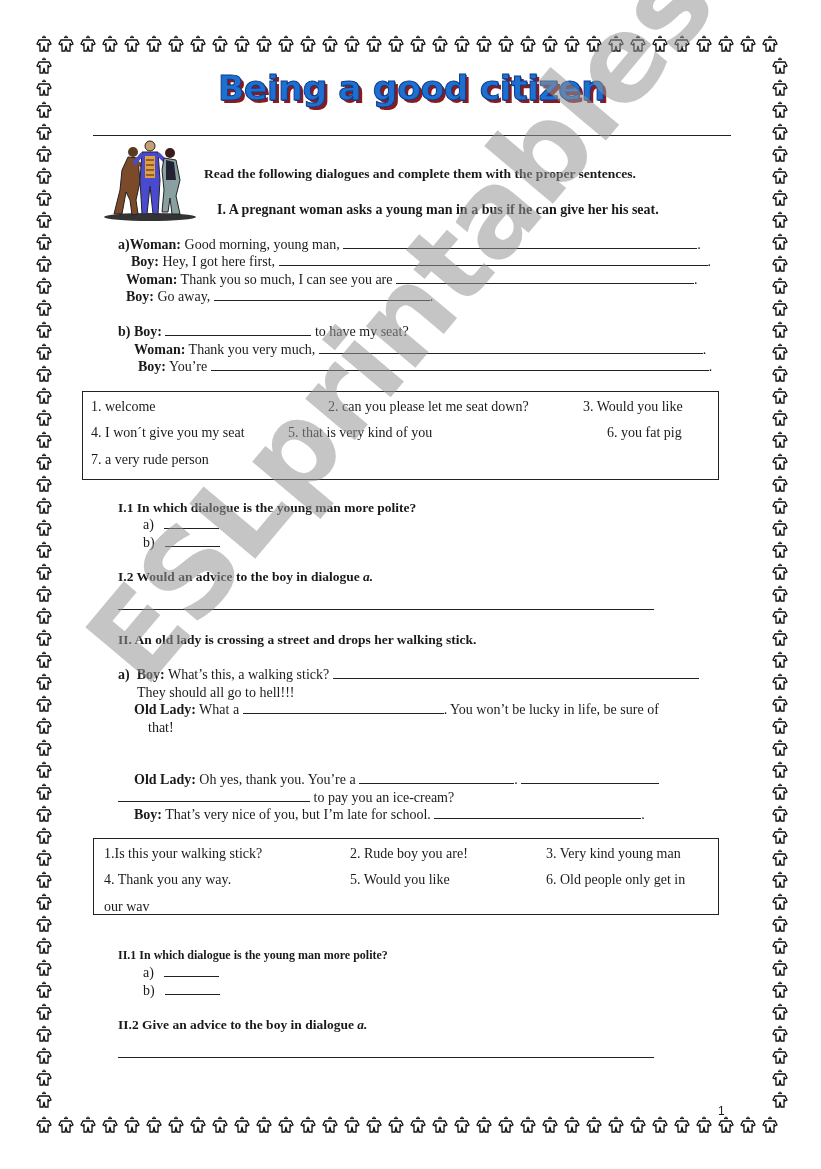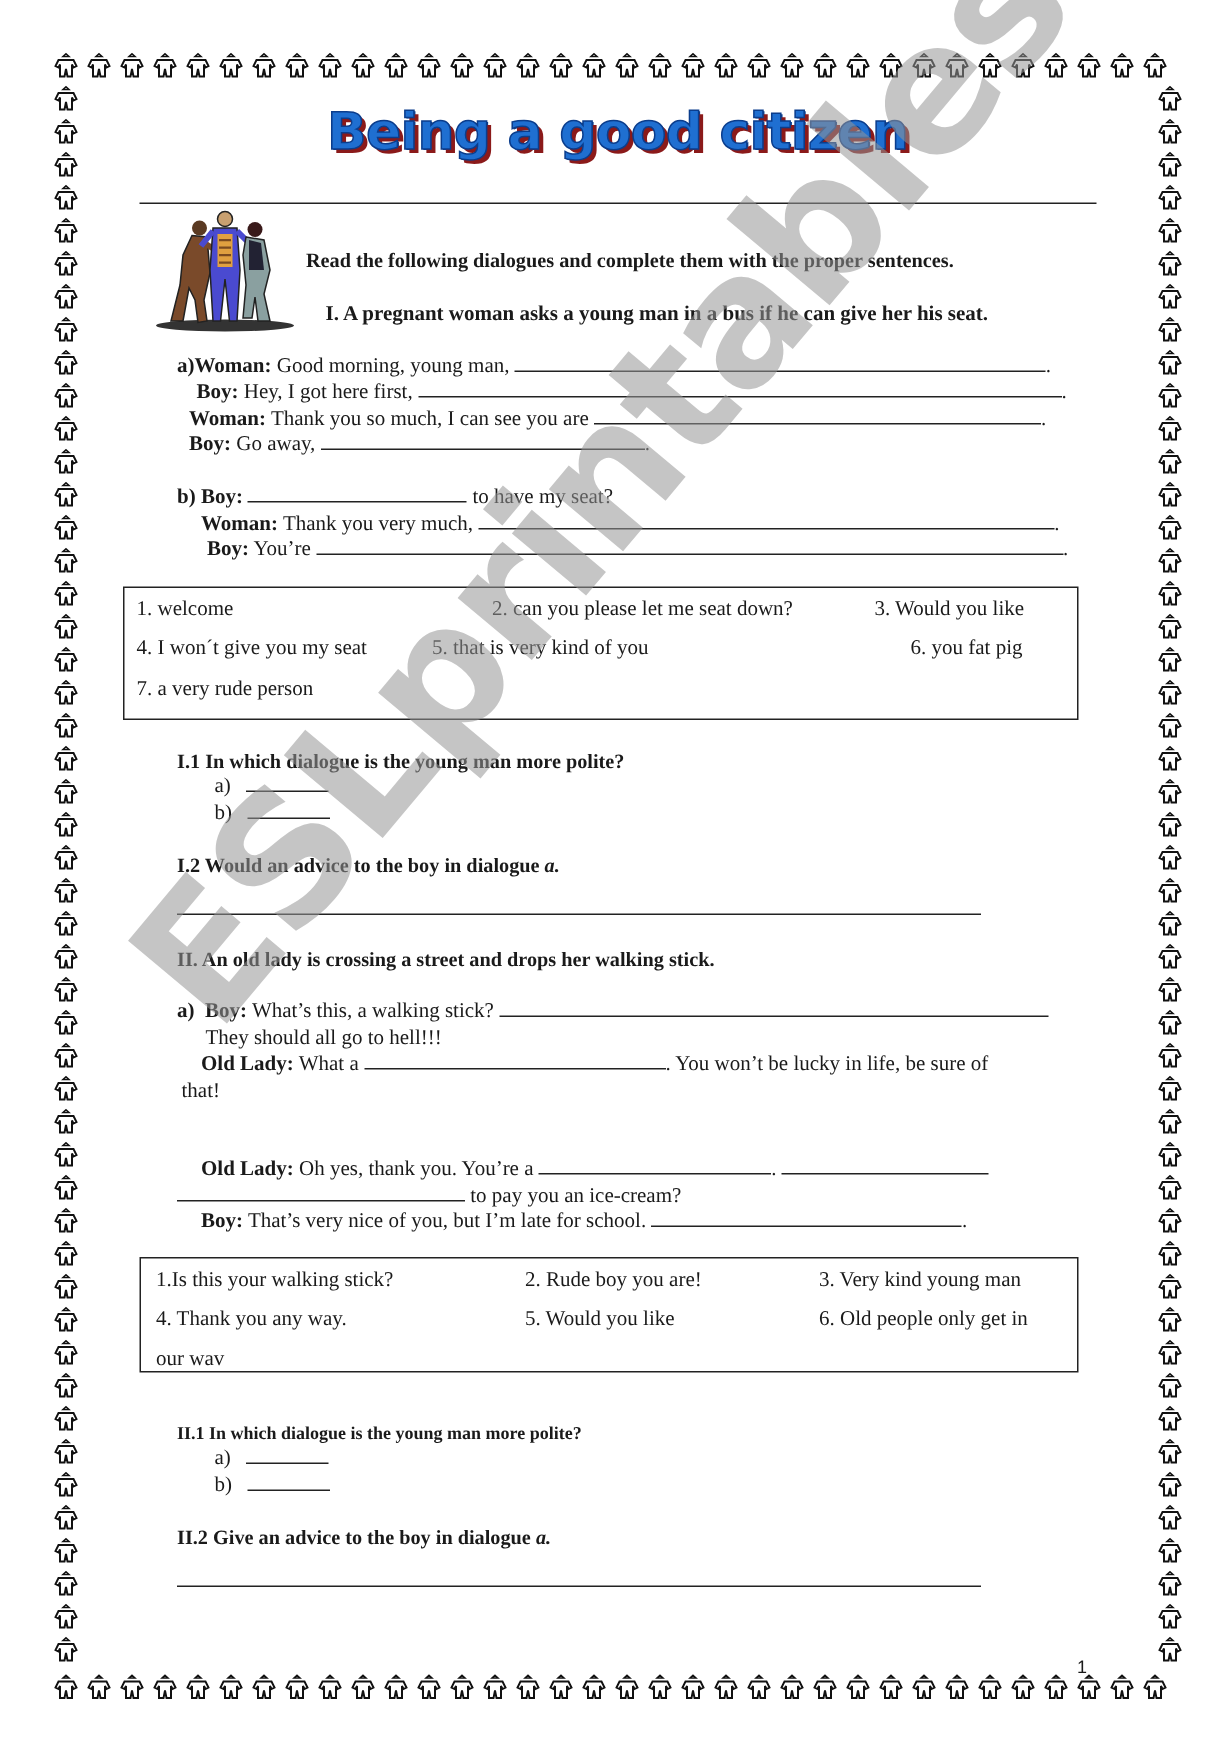--- a/index.html
+++ b/index.html
@@ -1114,21 +1114,21 @@
     <span class="b">Boy:</span>
     <span>What’s this, a walking stick?</span>
     <span class="line" style="width:366px;"></span>
   </div>
   <div class="t" style="left:137px; top:684px;">They should all go to hell!!!</div>
   <div class="t" style="left:134px; top:701px;">
     <span class="b">Old Lady:</span>
     <span>What a</span>
     <span class="line" style="width:201px;"></span><span>. You won’t be lucky in life, be sure of</span>
   </div>
-  <div class="t" style="left:121px; top:719px;">that!</div>
+  <div class="t" style="left:148px; top:719px;">that!</div>
 
   <div class="t" style="left:134px; top:771px;">
     <span class="b">Old Lady:</span>
     <span>Oh yes, thank you. You’re a</span>
     <span class="line" style="width:155px;"></span>.
     <span class="line" style="width:138px;"></span>
   </div>
   <div class="t" style="left:118px; top:789px;">
     <span class="line" style="width:192px;"></span>
     <span>to pay you an ice-cream?</span>

